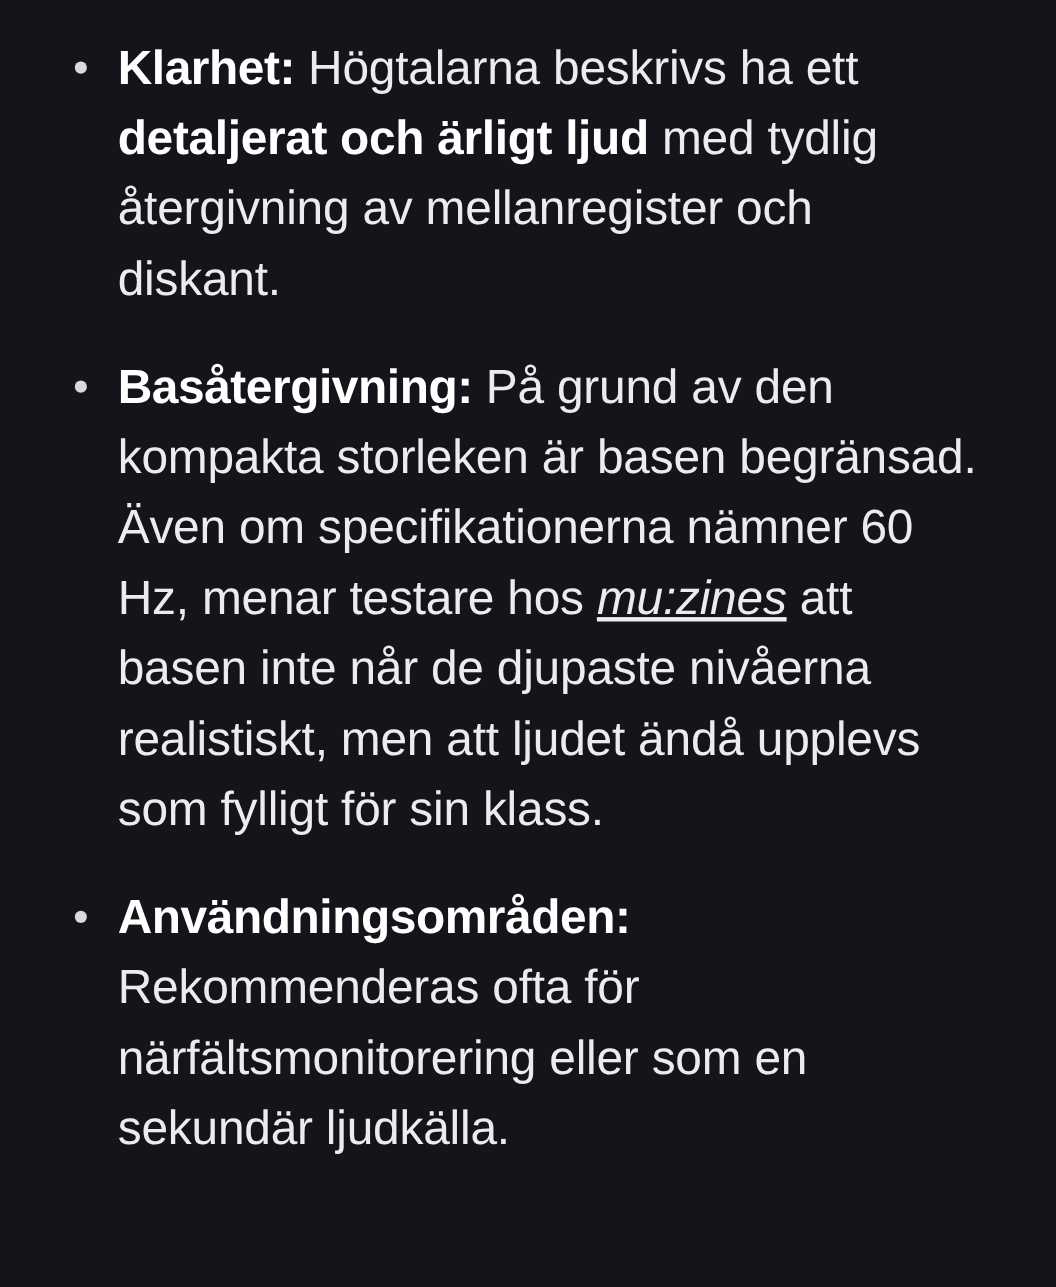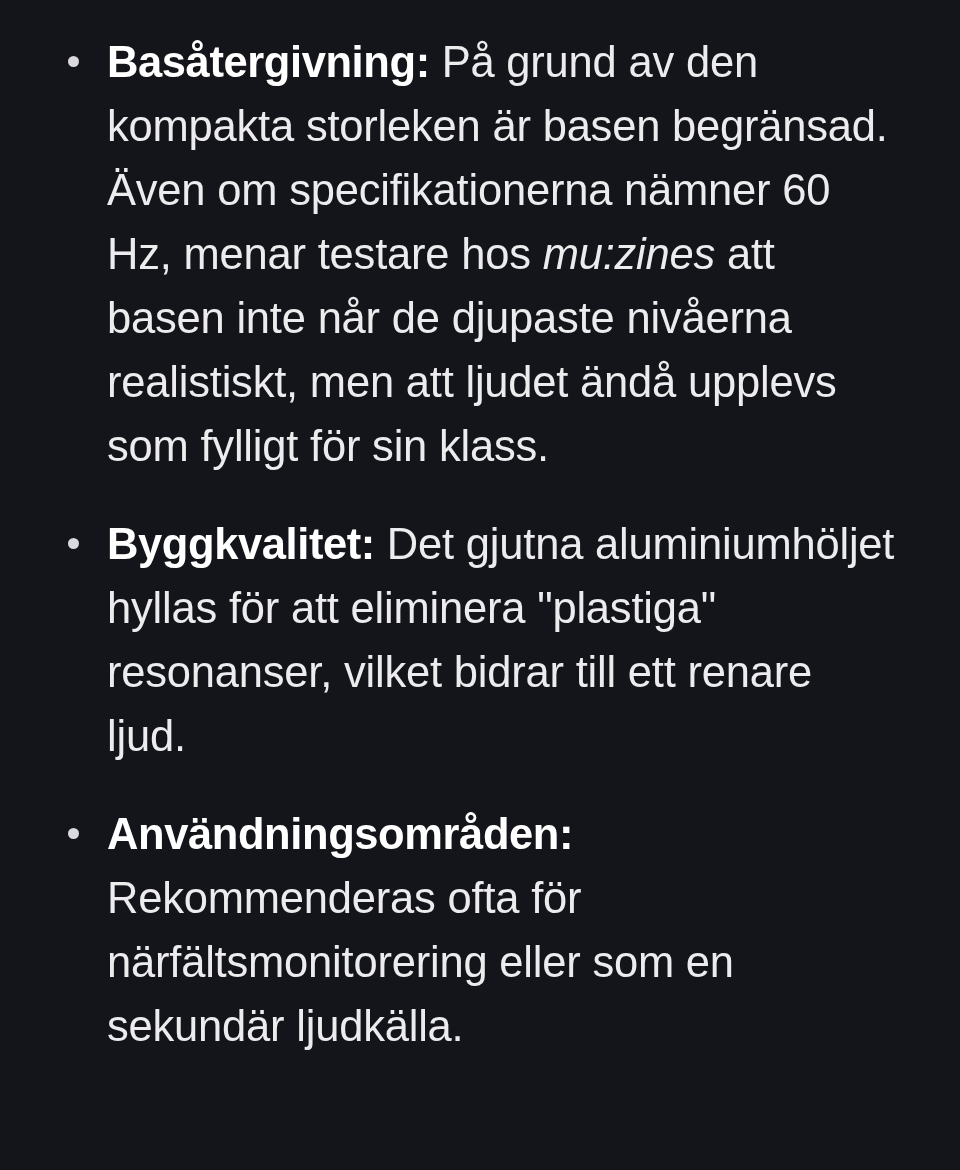--- a/index.html
+++ b/index.html
@@ -63,39 +63,40 @@
   }
 
   .em-strong {
     font-weight: 700;
     color: #ffffff;
     letter-spacing: -0.3px;
   }
 
   .em-italic {
     font-style: italic;
+    text-decoration: underline;
   }
 </style>
 </head>
 <body>
 
 <div class="answer-body">
 
   <ul class="bullet-list">
 
+    <li class="bullet-item">
+      <span class="bullet-dot"></span>
+      <span class="lead">Klarhet:</span><span> Högtalarna beskrivs ha ett </span><span class="em-strong">detaljerat och ärligt ljud</span><span> med tydlig återgivning av mellanregister och diskant.</span>
+    </li>
 
     <li class="bullet-item">
       <span class="bullet-dot"></span>
       <span class="lead">Basåtergivning:</span><span> På grund av den kompakta storleken är basen begränsad. Även om specifikationerna nämner 60 Hz, menar testare hos </span><span class="em-italic">mu:zines</span><span> att basen inte når de djupaste nivåerna realistiskt, men att ljudet ändå upplevs som fylligt för sin klass.</span>
     </li>
 
-    <li class="bullet-item">
-      <span class="bullet-dot"></span>
-      <span class="lead">Byggkvalitet:</span><span> Det gjutna aluminiumhöljet hyllas för att eliminera "plastiga" resonanser, vilket bidrar till ett renare ljud.</span>
-    </li>
 
     <li class="bullet-item">
       <span class="bullet-dot"></span>
       <span class="lead">Användningsområden:</span><span> Rekommenderas ofta för närfältsmonitorering eller som en sekundär ljudkälla.</span>
     </li>
 
   </ul>
 
 </div>
 

